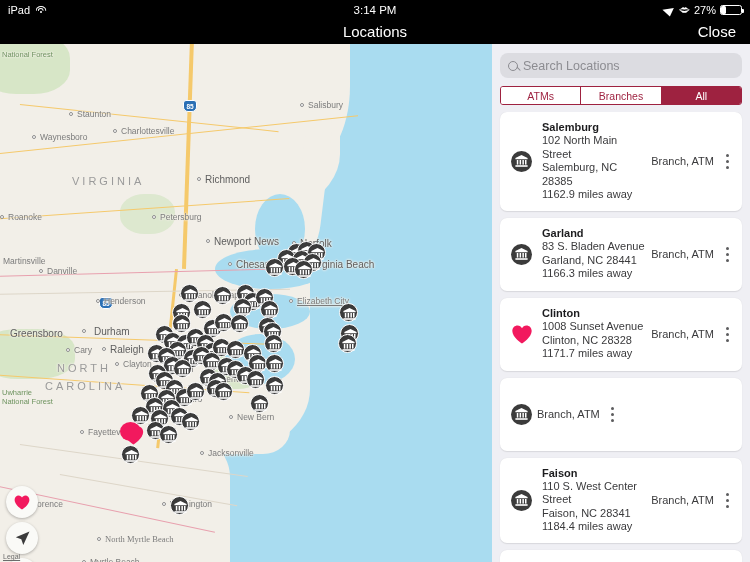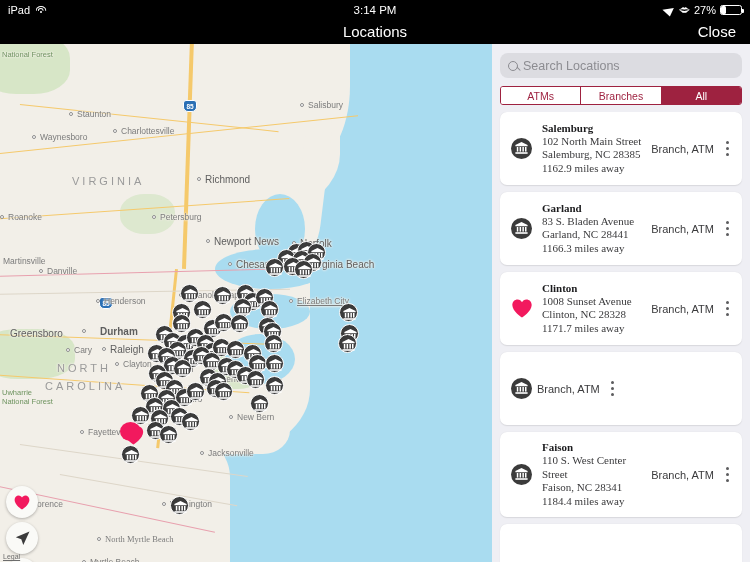--- a/index.html
+++ b/index.html
@@ -111,21 +111,21 @@
   .card {
     background:#fff; border-radius:7px; margin-bottom:7px;
     display:flex; align-items:center; padding: 9px 8px 9px 10px;
     box-shadow: 0 0.5px 1.2px rgba(0,0,0,.10);
     min-height: 73px;
   }
   .card-ic { width:23px; flex:none; display:flex; align-items:center; justify-content:center; }
   .bankcirc { width:21px; height:21px; border-radius:50%; background:#3B3B3B; position:relative; }
   .bankcirc svg { position:absolute; left:3.5px; top:4px; }
   .heart-ic { width:22px; height:19px; }
-  .card-body { flex:1; padding-left:9px; min-width:0;font-family:Liberation Serif, serif; }
+  .card-body { flex:1; padding-left:9px; min-width:0; }
   .c-name { font-size:11px; font-weight:bold; color:#1c1c1e; margin-bottom:1px; }
   .c-line { font-size:11px; color:#3a3a3c; line-height:13.5px; }
   .c-type { font-size:11px; color:#3a3a3c; flex:none; padding: 0 6px 0 4px; white-space:nowrap;}
   .dots { flex:none; width:14px; display:flex; flex-direction:column; align-items:center; gap:3px; }
   .dots i { width:3px; height:3px; border-radius:50%; background:#5c5c5e; display:block; }
 </style>
 </head>
 <body>
 
 <div id="app">
@@ -237,21 +237,21 @@
         <div class="mlabel big" style="left: 214px; top: 192px; text-align: right;">Newport News</div>
         <div class="mlabel big" style="left: 300px; top: 194px;">Norfolk</div>
         <div class="mlabel " style="left: 3px; top: 212px;">Martinsville</div>
         <div class="mlabel " style="left: 47px; top: 222px;">Danville</div>
         <div class="mlabel big" style="left: 236px; top: 215px;">Chesapeake</div>
         <div class="mlabel big" style="left: 310px; top: 215px;">Virginia Beach</div>
         <div class="mlabel " style="left: 187px; top: 246px;">Roanoke Rapids</div>
         <div class="mlabel " style="left: 104px; top: 252px;">Henderson</div>
         <div class="mlabel " style="left: 297px; top: 252px; text-decoration: underline;">Elizabeth City</div>
         <div class="mlabel big" style="left: 10px; top: 284px;">Greensboro</div>
-        <div class="mlabel big" style="left: 100px; top: 282px; font-weight: bold;">Durham</div>
+        <div class="mlabel big" style="left: 94px; top: 282px;">Durham</div>
         <div class="mlabel " style="left: 74px; top: 301px;">Cary</div>
         <div class="mlabel big" style="left: 110px; top: 300px;">Raleigh</div>
         <div class="mlabel " style="left: 123px; top: 315px;">Clayton</div>
         <div class="mlabel state" style="left: 57px; top: 318px;">NORTH</div>
         <div class="mlabel state" style="left: 45px; top: 336px;">CAROLINA</div>
         <div class="mlabel " style="left: 168px; top: 320px;">Wilson</div>
         <div class="mlabel " style="left: 212px; top: 330px;">Greenville</div>
         <div class="mlabel " style="left: 163px; top: 350px;">Goldsboro</div>
         <div class="mlabel green-t" style="left: 2px; top: 344px;">Uwharrie</div>
         <div class="mlabel green-t" style="left: 2px; top: 353px;">National Forest</div>

